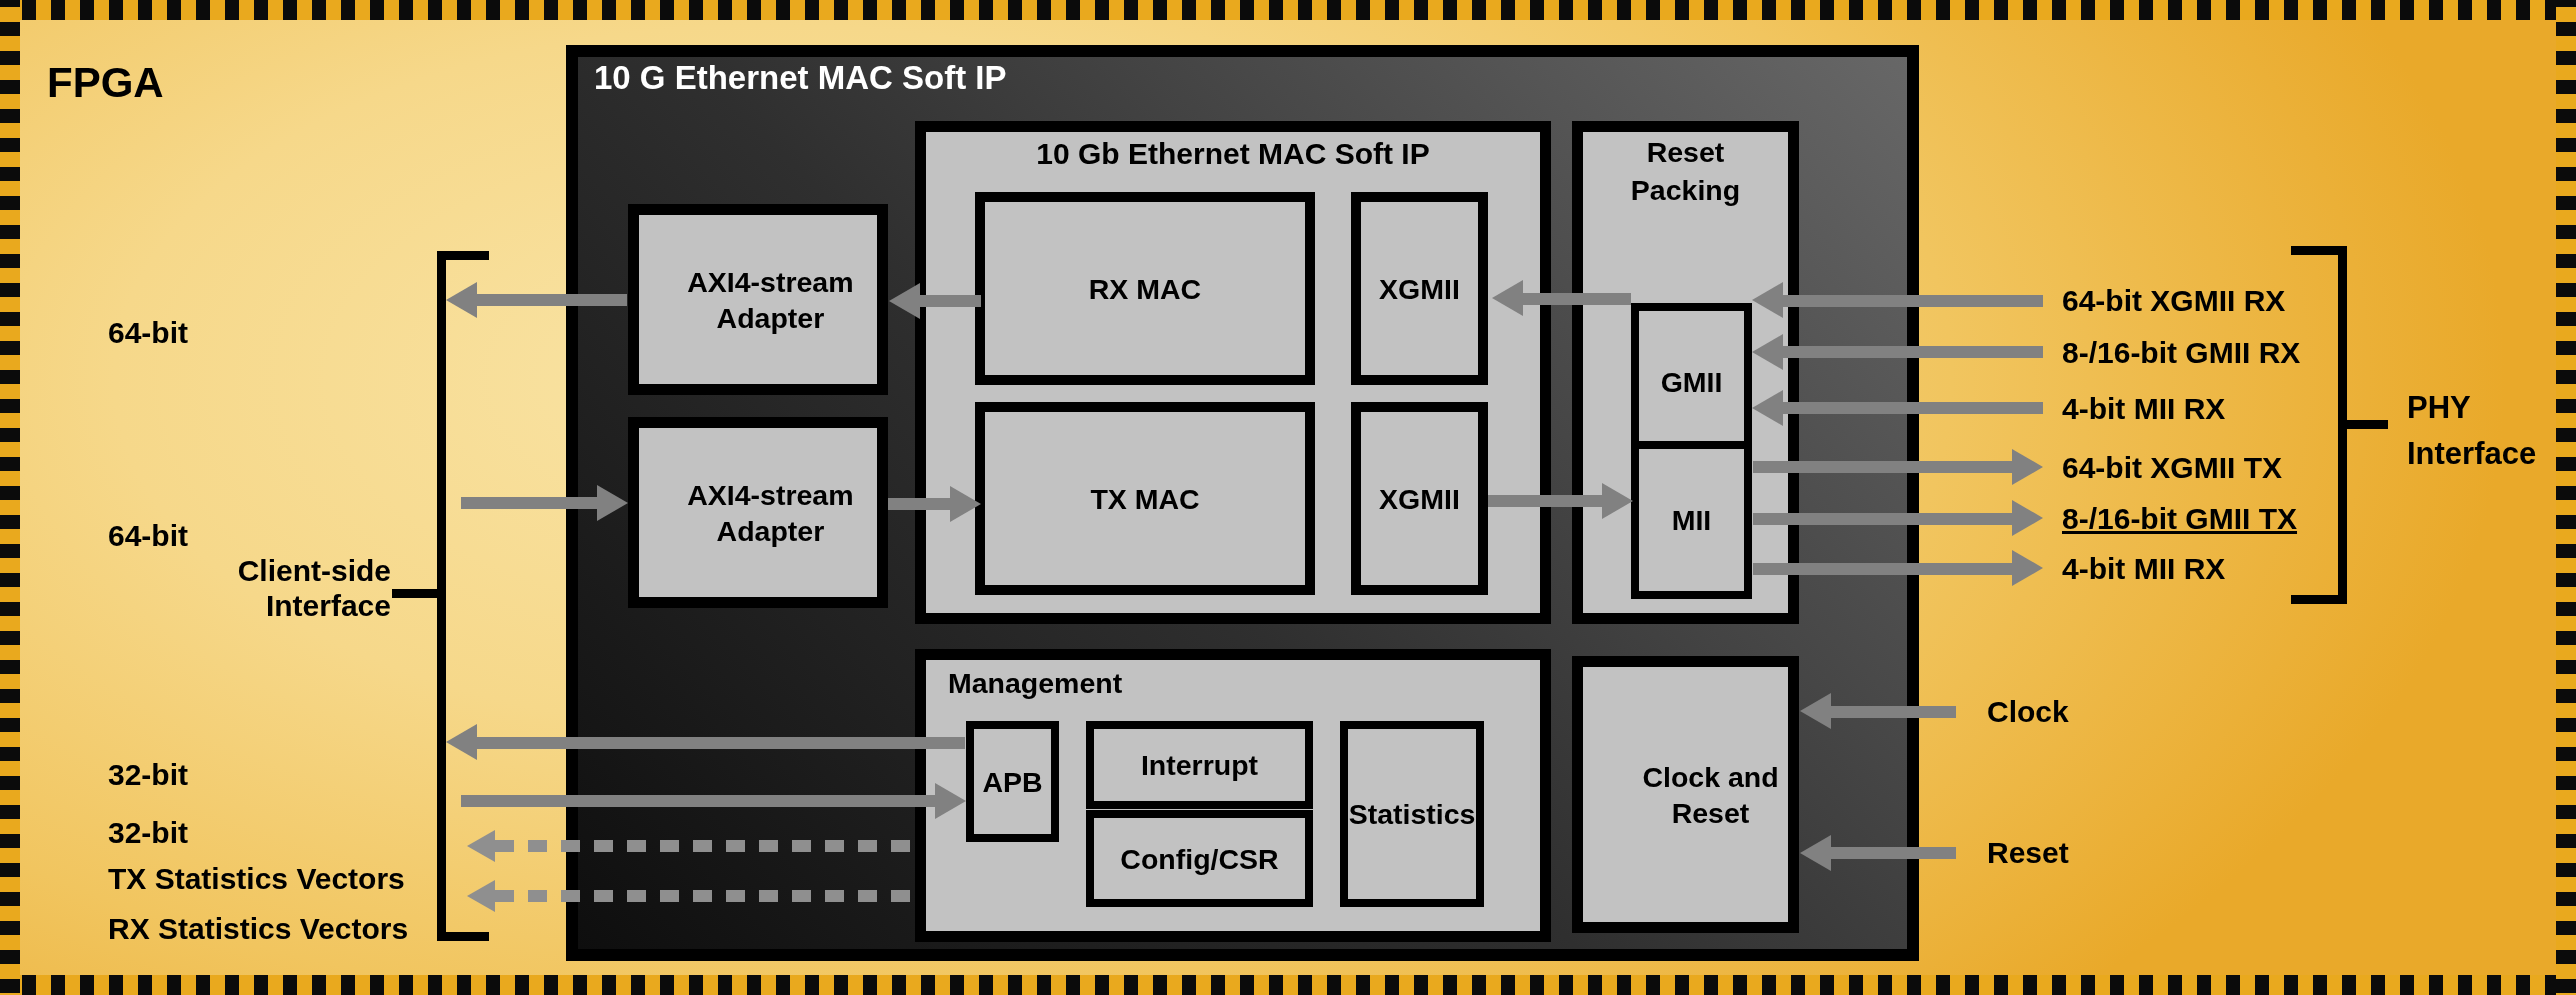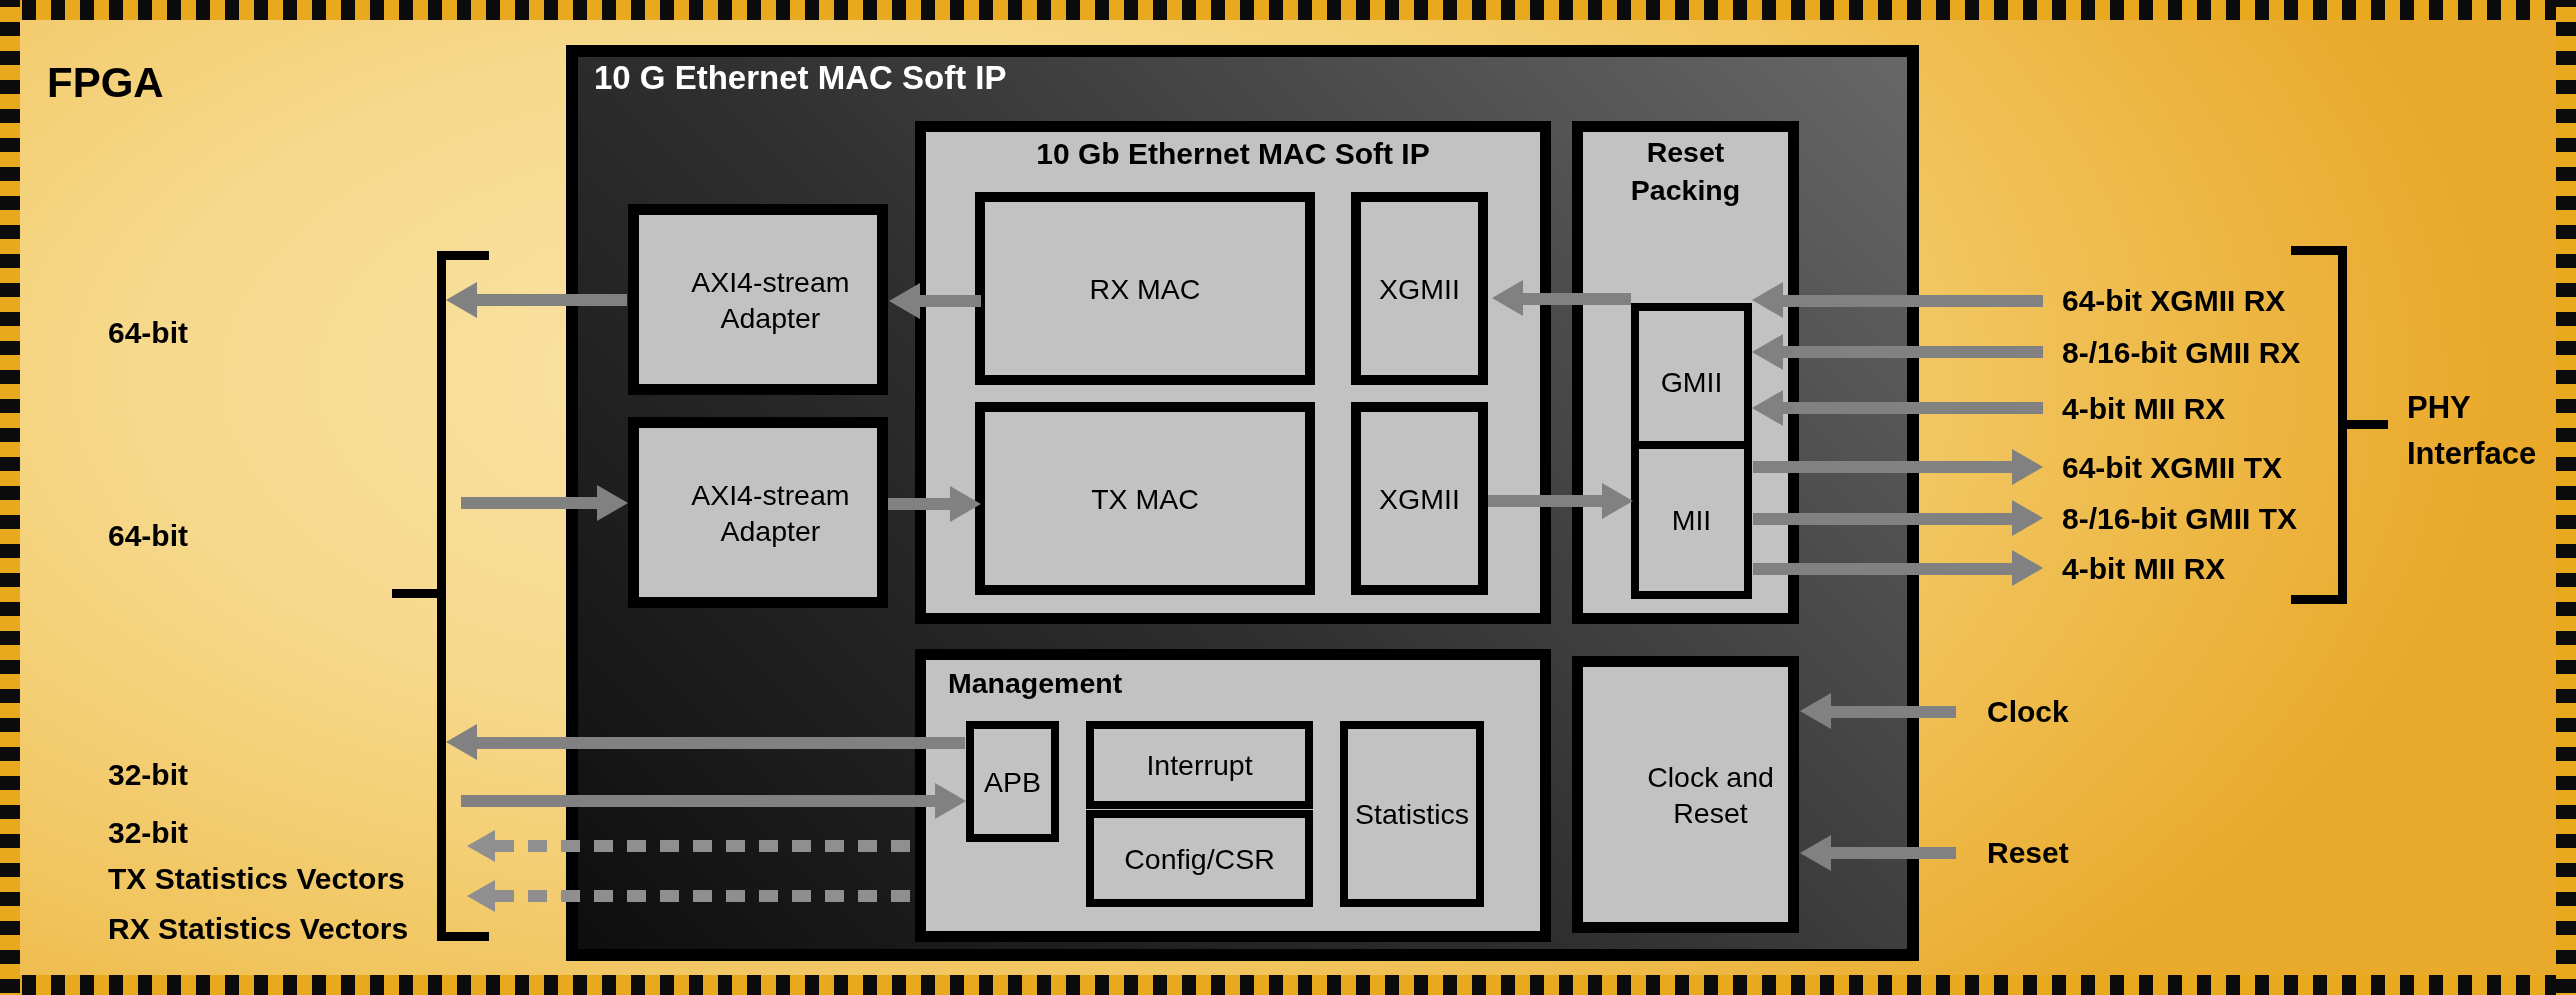--- a/index.html
+++ b/index.html
@@ -23,21 +23,21 @@
 
   
   #soft-ip-panel{
     position:absolute;left:566px;top:45px;width:1353px;height:916px;
     background:linear-gradient(45deg,#0e0e0e 0%,#2f2f2f 45%,#676767 100%);
     border:12.4px solid #000;box-sizing:border-box;
   }
   #soft-ip-title{position:absolute;left:594px;top:59px;font-size:33px;font-weight:bold;color:#fff;}
 
   .gbox{position:absolute;background:#c2c2c2;border:11px solid #000;box-sizing:border-box;}
-  .boxlabel{position:absolute;left:0;top:0;width:100%;height:100%;display:flex;align-items:center;justify-content:center;text-align:center;font-weight:normal;color:#000;font-size:28.5px;line-height:36px;}
+  .boxlabel{position:absolute;left:0;top:0;width:100%;height:100%;display:flex;align-items:center;justify-content:center;text-align:center;font-weight:bold;color:#000;font-size:28.5px;line-height:36px;}
 
   
   #adapter-rx{left:628px;top:204px;width:260px;height:191px;}
   #adapter-tx{left:628px;top:417px;width:260px;height:191px;}
   #mac-core{left:915px;top:121px;width:636px;height:503px;}
   #mac-core-title{position:absolute;left:915px;top:137px;width:636px;text-align:center;font-size:30px;font-weight:bold;}
   #rx-mac{left:975px;top:192px;width:340px;height:193px;border-width:10px;}
   #xgmii-rx{left:1351px;top:192px;width:137px;height:193px;border-width:10px;}
   #tx-mac{left:975px;top:402px;width:340px;height:193px;border-width:10px;}
   #xgmii-tx{left:1351px;top:402px;width:137px;height:193px;border-width:10px;}
@@ -182,30 +182,31 @@
   <div class="bline" style="left:437px;top:932px;width:52px;height:8.7px;"></div>
   <div class="bline" style="left:392px;top:589px;width:45px;height:8.7px;"></div>
 
   <div class="bline" style="left:2338px;top:246px;width:8.7px;height:357px;"></div>
   <div class="bline" style="left:2291px;top:246px;width:56px;height:8.7px;"></div>
   <div class="bline" style="left:2291px;top:595px;width:56px;height:8.7px;"></div>
   <div class="bline" style="left:2346px;top:420px;width:42px;height:8.7px;"></div>
 
   <div class="left-label" style="left:108px;top:284px;">64-bit</div>
   <div class="left-label" style="left:108px;top:487px;">64-bit</div>
+  <div id="client-side-label" style="left:131px;top:553px;">Client-side Interface</div>
   <div class="left-label" style="left:108px;top:726px;">32-bit</div>
   <div class="left-label" style="left:108px;top:784px;">32-bit</div>
   <div class="left-label" style="left:108px;top:830px;">TX Statistics Vectors</div>
   <div class="left-label" style="left:108px;top:880px;">RX Statistics Vectors</div>
 
   <div class="right-label" style="left:2062px;top:284px;">64-bit XGMII RX</div>
   <div class="right-label" style="left:2062px;top:336px;">8-/16-bit GMII RX</div>
   <div class="right-label" style="left:2062px;top:392px;">4-bit MII RX</div>
   <div class="right-label" style="left:2062px;top:451px;">64-bit XGMII TX</div>
-  <div class="right-label" style="left:2062px;top:502px;">8-/16-bit GMII TX</div>
+  <div class="right-label" style="left:2062px;top:502px;text-decoration:underline;">8-/16-bit GMII TX</div>
   <div class="right-label" style="left:2062px;top:552px;">4-bit MII RX</div>
   <div id="phy-label">PHY Interface</div>
   <div class="right-label" style="left:1987px;top:695px;">Clock</div>
   <div class="right-label" style="left:1987px;top:836px;">Reset</div>
 
   <div class="bstrip h top"></div>
   <div class="bstrip h bottom"></div>
   <div class="bstrip v left"></div>
   <div class="bstrip v right"></div>
 

